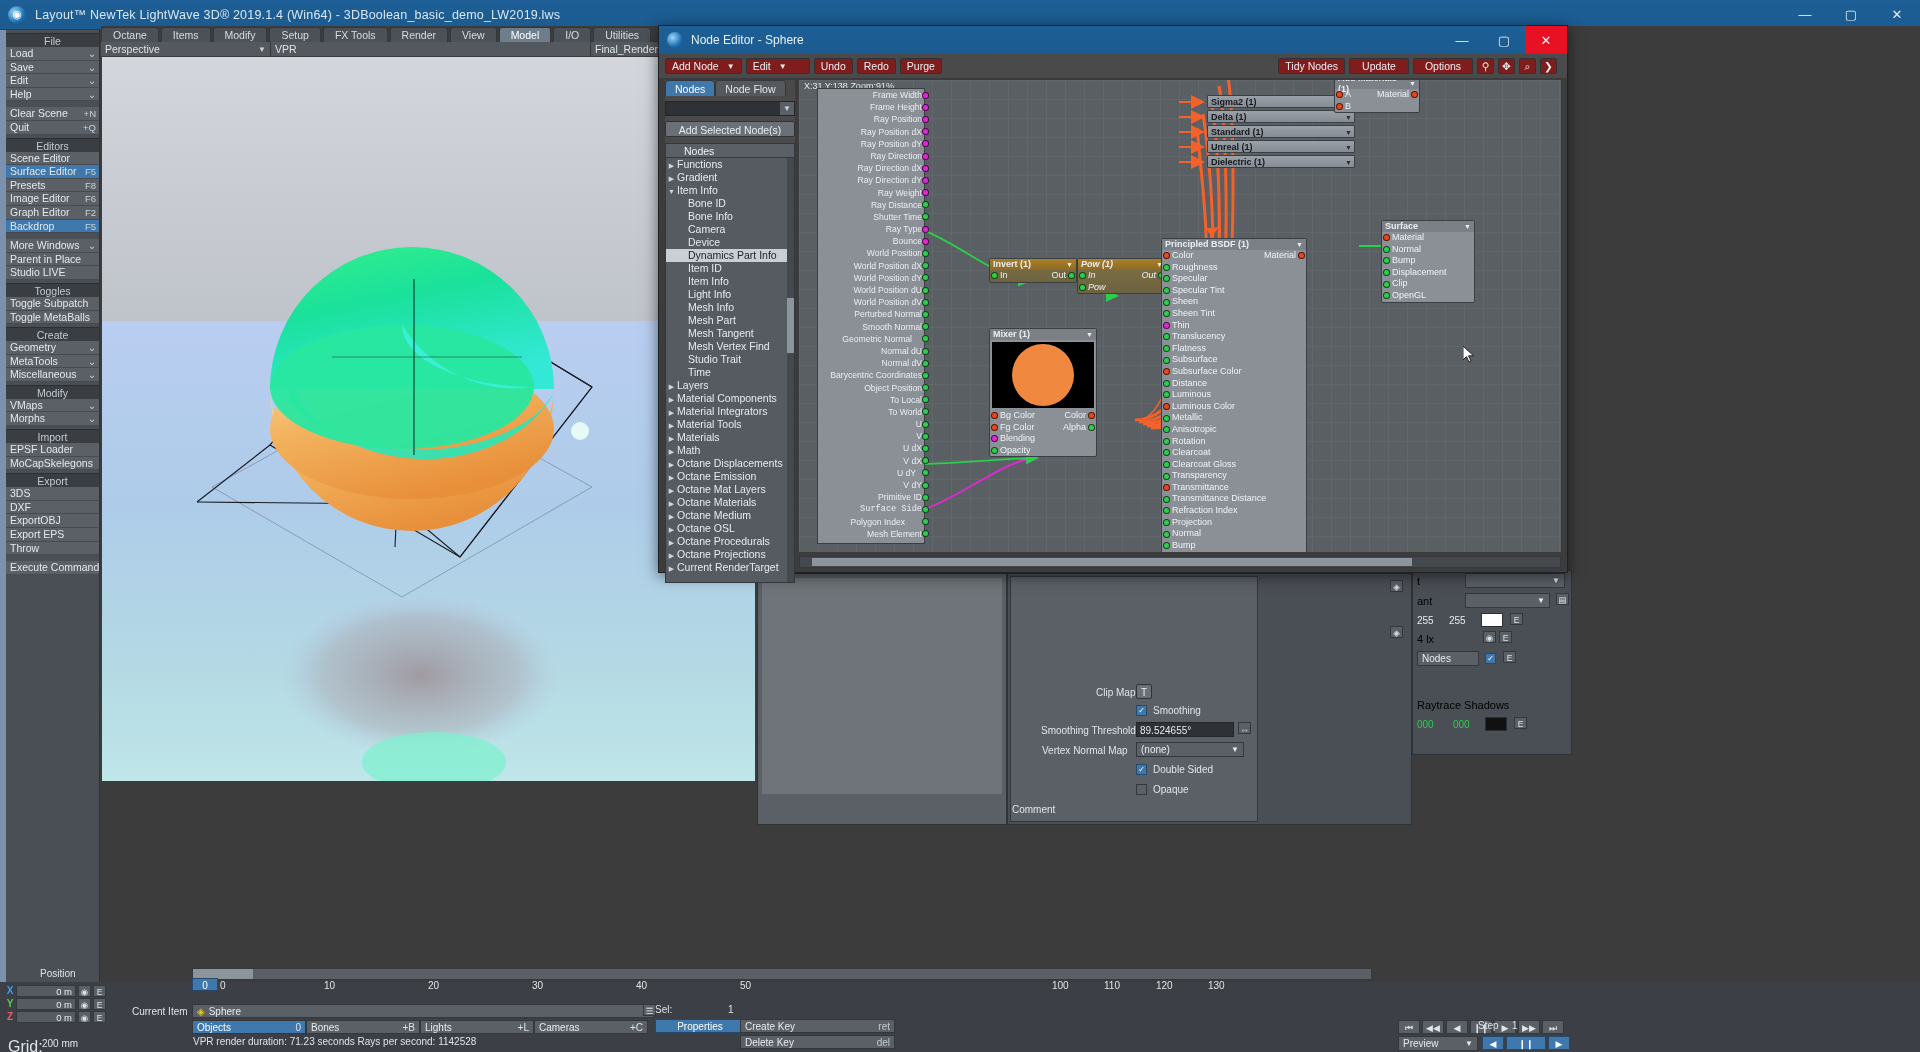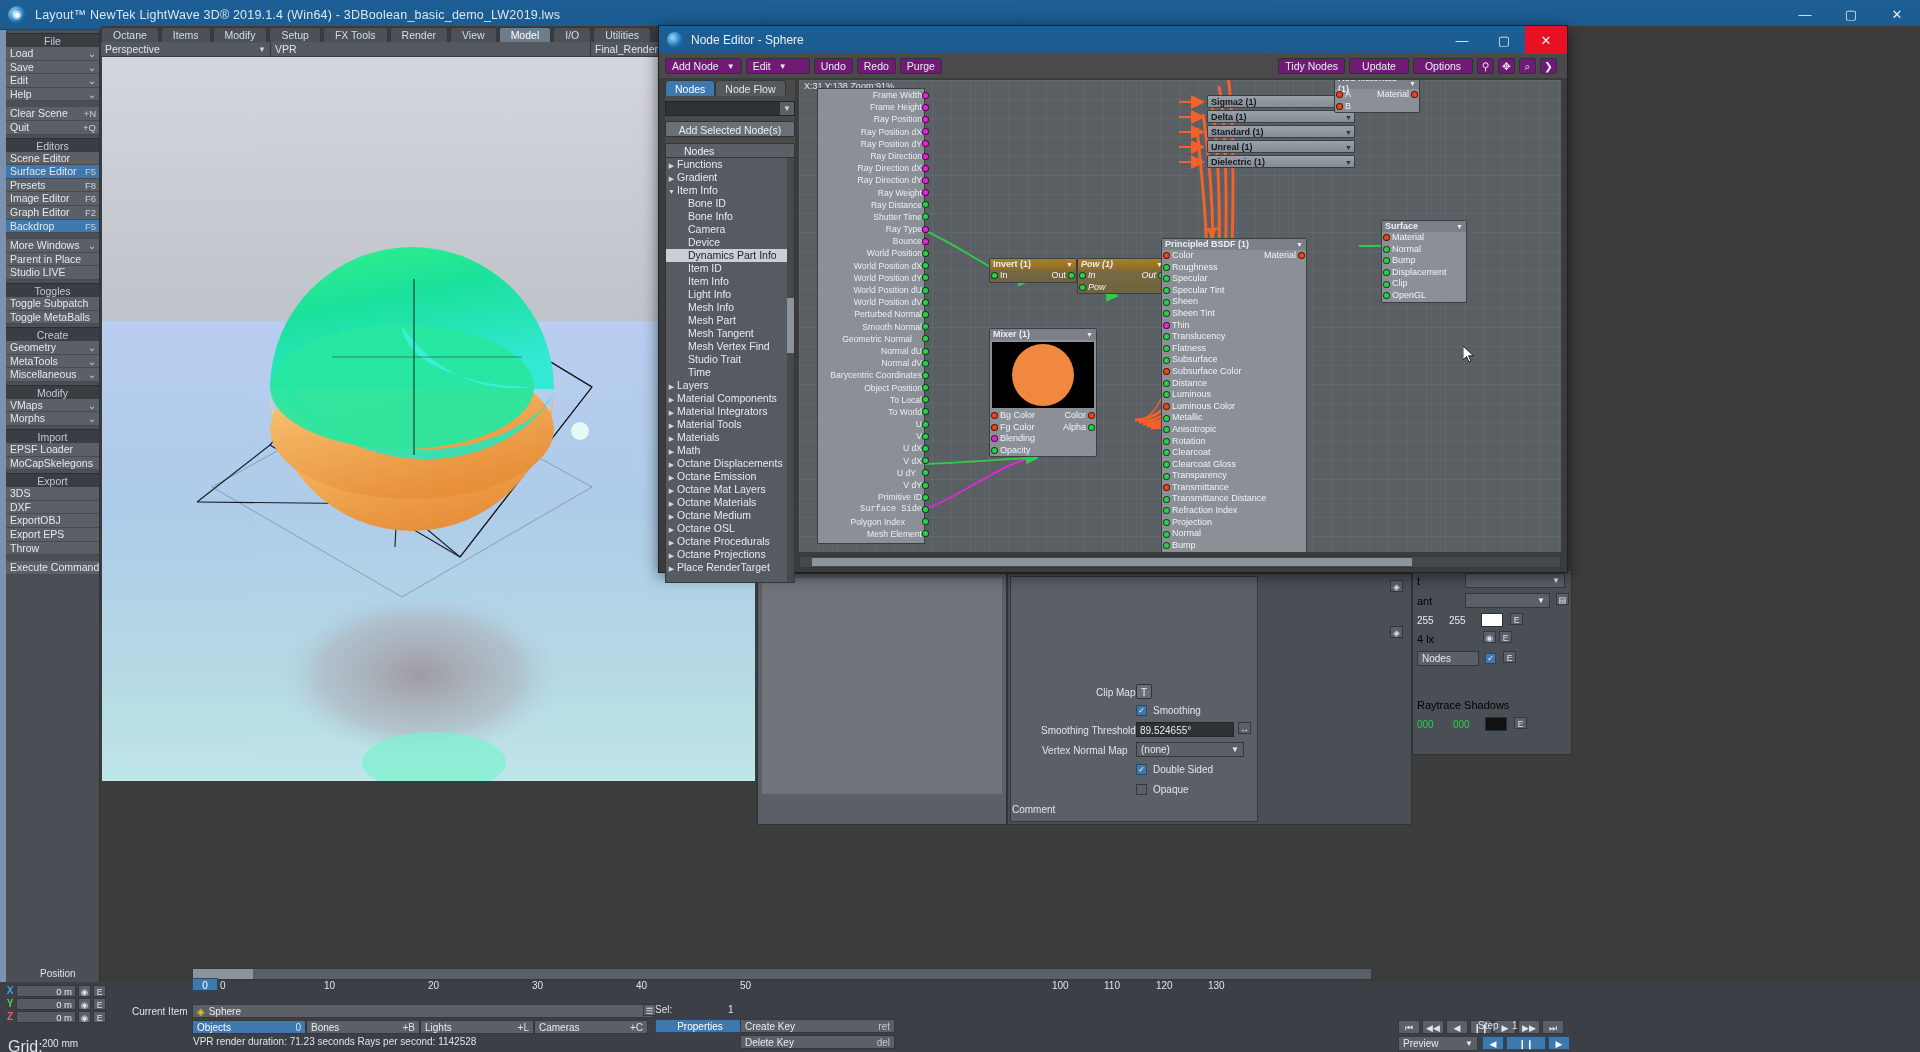--- a/index.html
+++ b/index.html
@@ -80,21 +80,21 @@
      align-items:center; }
   #nw-title .ic { width:16px;height:16px;margin-left:8px;border-radius:50%;
      background:radial-gradient(circle at 35% 35%, #9ad6ff, #1a6fae 60%, #0d4a7a);}
   #nw-title .tx { color:#e8f0f7; font-size:12px; margin-left:8px;}
   #nw-title .btns { margin-left:auto; display:flex; }
   #nw-title .btns div { width:42px; height:28px; color:#e8f0f7; font-size:13px;
      display:flex; align-items:center; justify-content:center;}
   #nw-title .btns div.cl { background:#e81123; }
   #nw-tools { position:absolute; left:0; top:28px; width:100%; height:24px;
      background:#4a4a4a; display:flex; align-items:center; padding-left:6px; }
-  .nbtn { height:16px; background:#701a75; border:1px solid #2f3337; color:#e9eef2;
+  .nbtn { height:16px; background:#7f1d1d; border:1px solid #2f3337; color:#e9eef2;
      font-size:10.5px; display:flex; align-items:center; padding:0 6px; margin-right:4px;
      border-radius:2px;}
   .nbtn .cv { margin-left:8px; font-size:8px; }
   .nbtn.icon { padding:0 4px; }
 
   
   #nw-left { position:absolute; left:6px; top:54px; width:130px; bottom:20px;
      background:#4a4a4a; }
   .ntab-row { display:flex; height:16px; }
   .ntab { height:16px; line-height:16px; padding:0 9px; font-size:10.5px; color:#dfe6ec;
@@ -560,21 +560,21 @@
             <div class="tr"><span class="ar">▶</span><span>Materials</span></div>
             <div class="tr"><span class="ar">▶</span><span>Math</span></div>
             <div class="tr"><span class="ar">▶</span><span>Octane Displacements</span></div>
             <div class="tr"><span class="ar">▶</span><span>Octane Emission</span></div>
             <div class="tr"><span class="ar">▶</span><span>Octane Mat Layers</span></div>
             <div class="tr"><span class="ar">▶</span><span>Octane Materials</span></div>
             <div class="tr"><span class="ar">▶</span><span>Octane Medium</span></div>
             <div class="tr"><span class="ar">▶</span><span>Octane OSL</span></div>
             <div class="tr"><span class="ar">▶</span><span>Octane Procedurals</span></div>
             <div class="tr"><span class="ar">▶</span><span>Octane Projections</span></div>
-            <div class="tr"><span class="ar">▶</span><span>Place RenderTarget</span></div>
+            <div class="tr"><span class="ar">▶</span><span>Current RenderTarget</span></div>
           </div>
         <div id="ntree-scroll">
           <div id="ntree-thumb"></div>
         </div>
       </div>
     </div>
 
     <div id="ncanvas">
       <div class="abs" style="left:5px;top:1px;color:#e4eaef;font-size:9px;">X:31 Y:138 Zoom:91%</div>
 
@@ -973,21 +973,21 @@
             <div class="row">
               <span class="dot g"></span>
               <span style="margin-left: 3px;">Bump</span>
             </div>
             <div class="row">
               <span style="margin-left: 3px;">Bump Height</span>
             </div>
           </div>
       </div>
 
-      <div class="node" style="left:582px; top:140px; width:86px;">
+      <div class="node" style="left:582px; top:140px; width:94px;">
         <div class="hdr">
           <span>Surface</span>
           <span class="cv">▼</span>
         </div>
         <div id="surface-rows">
             <div class="row">
               <span class="dot r"></span>
               <span style="margin-left: 3px;">Material</span>
             </div>
             <div class="row">

